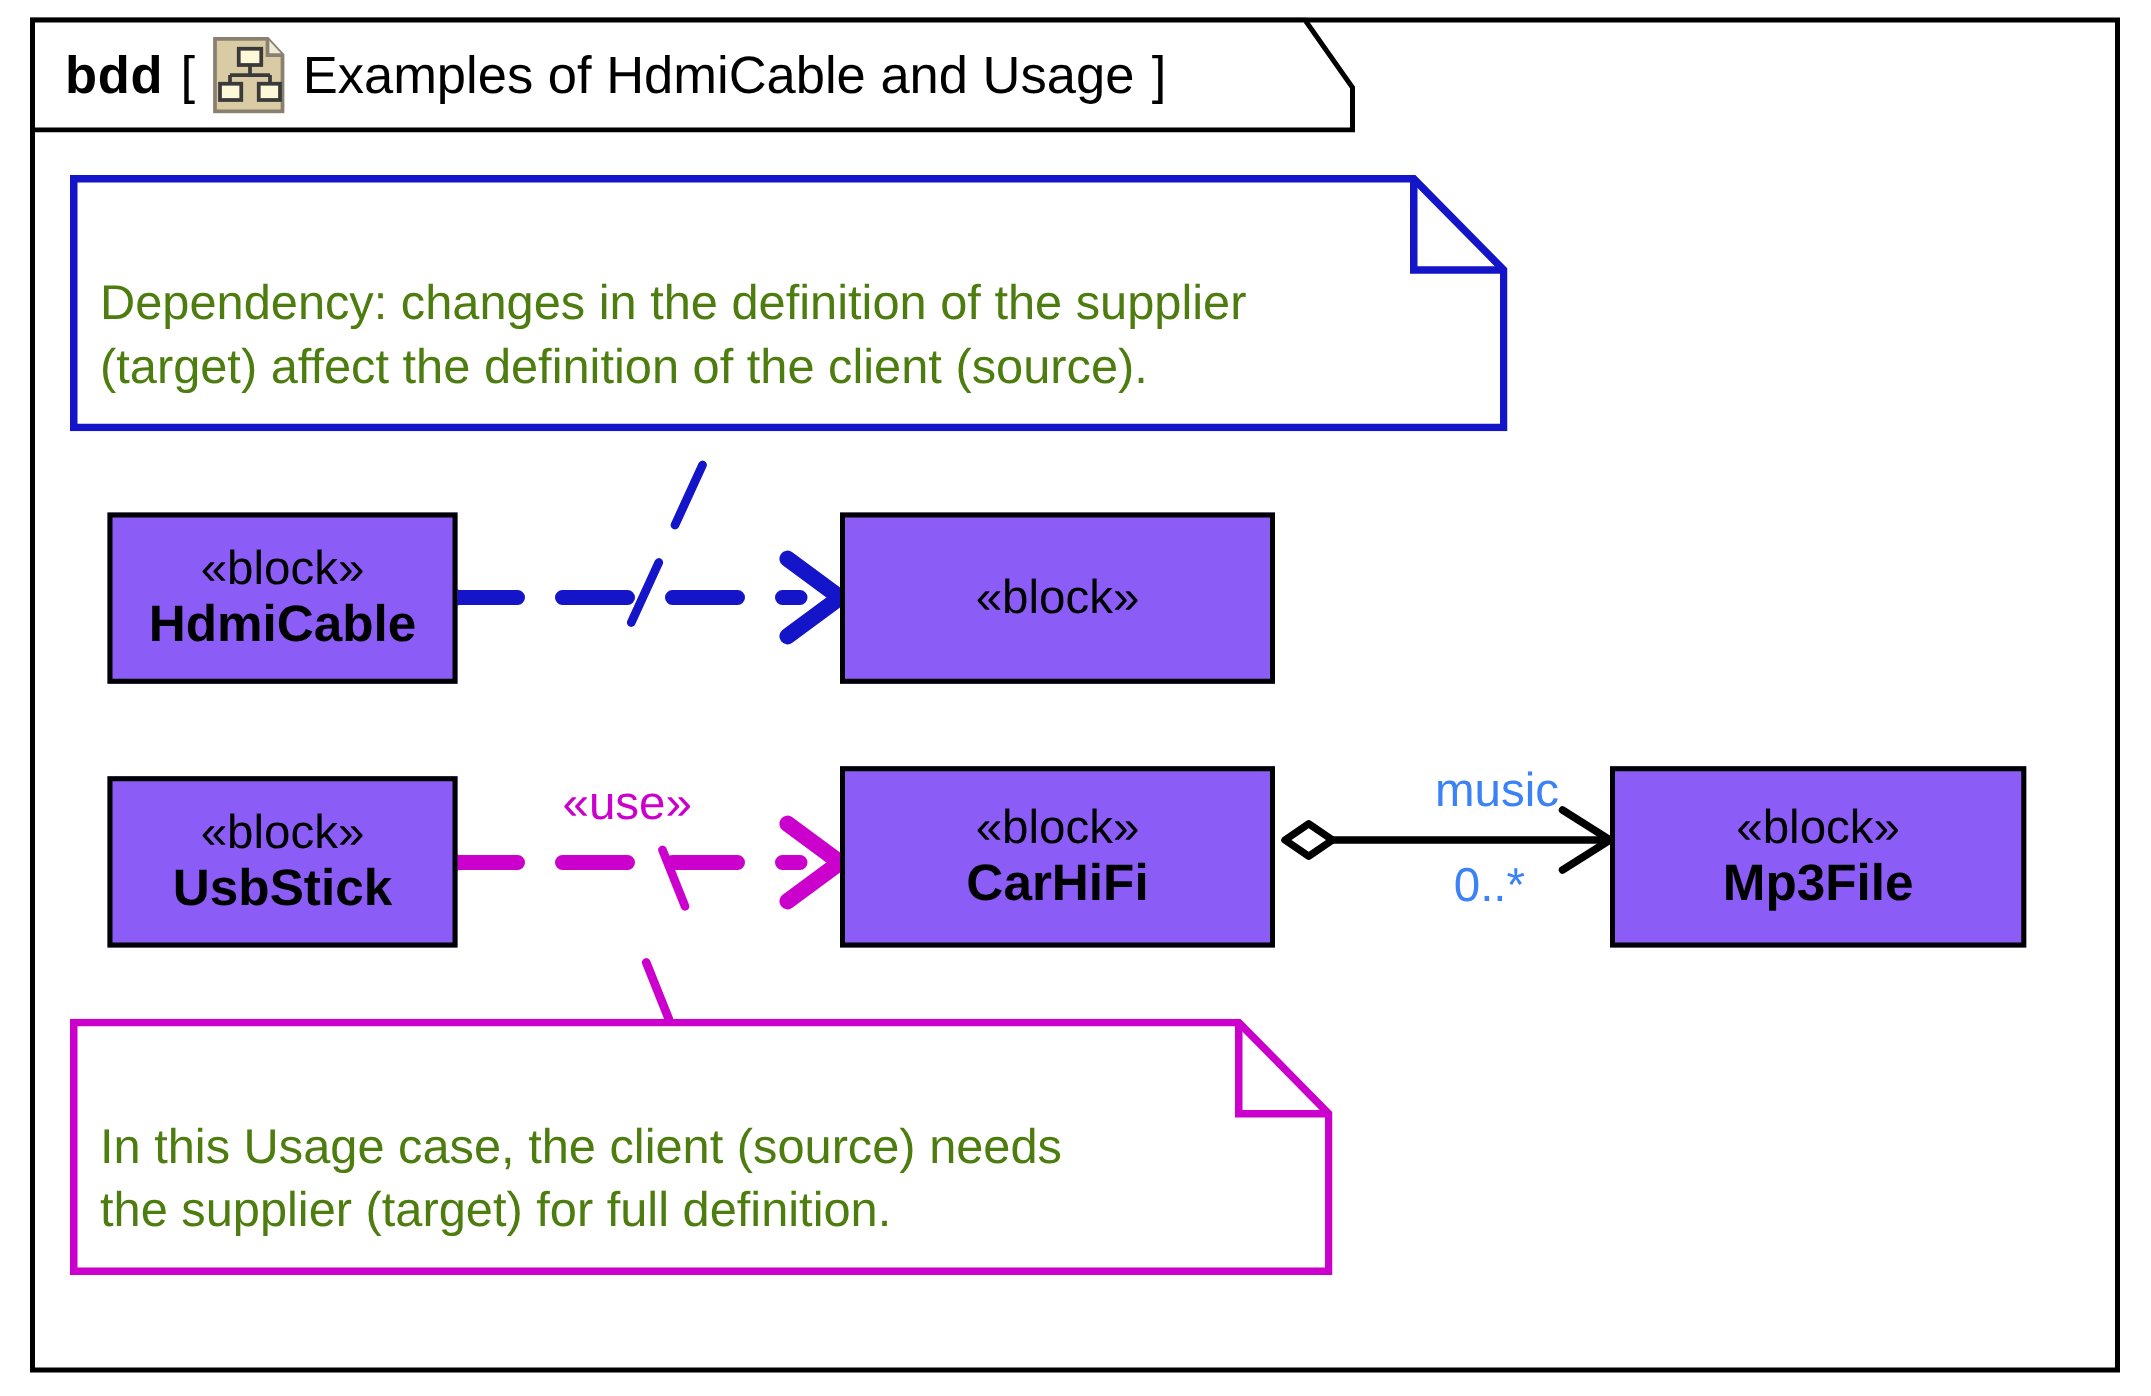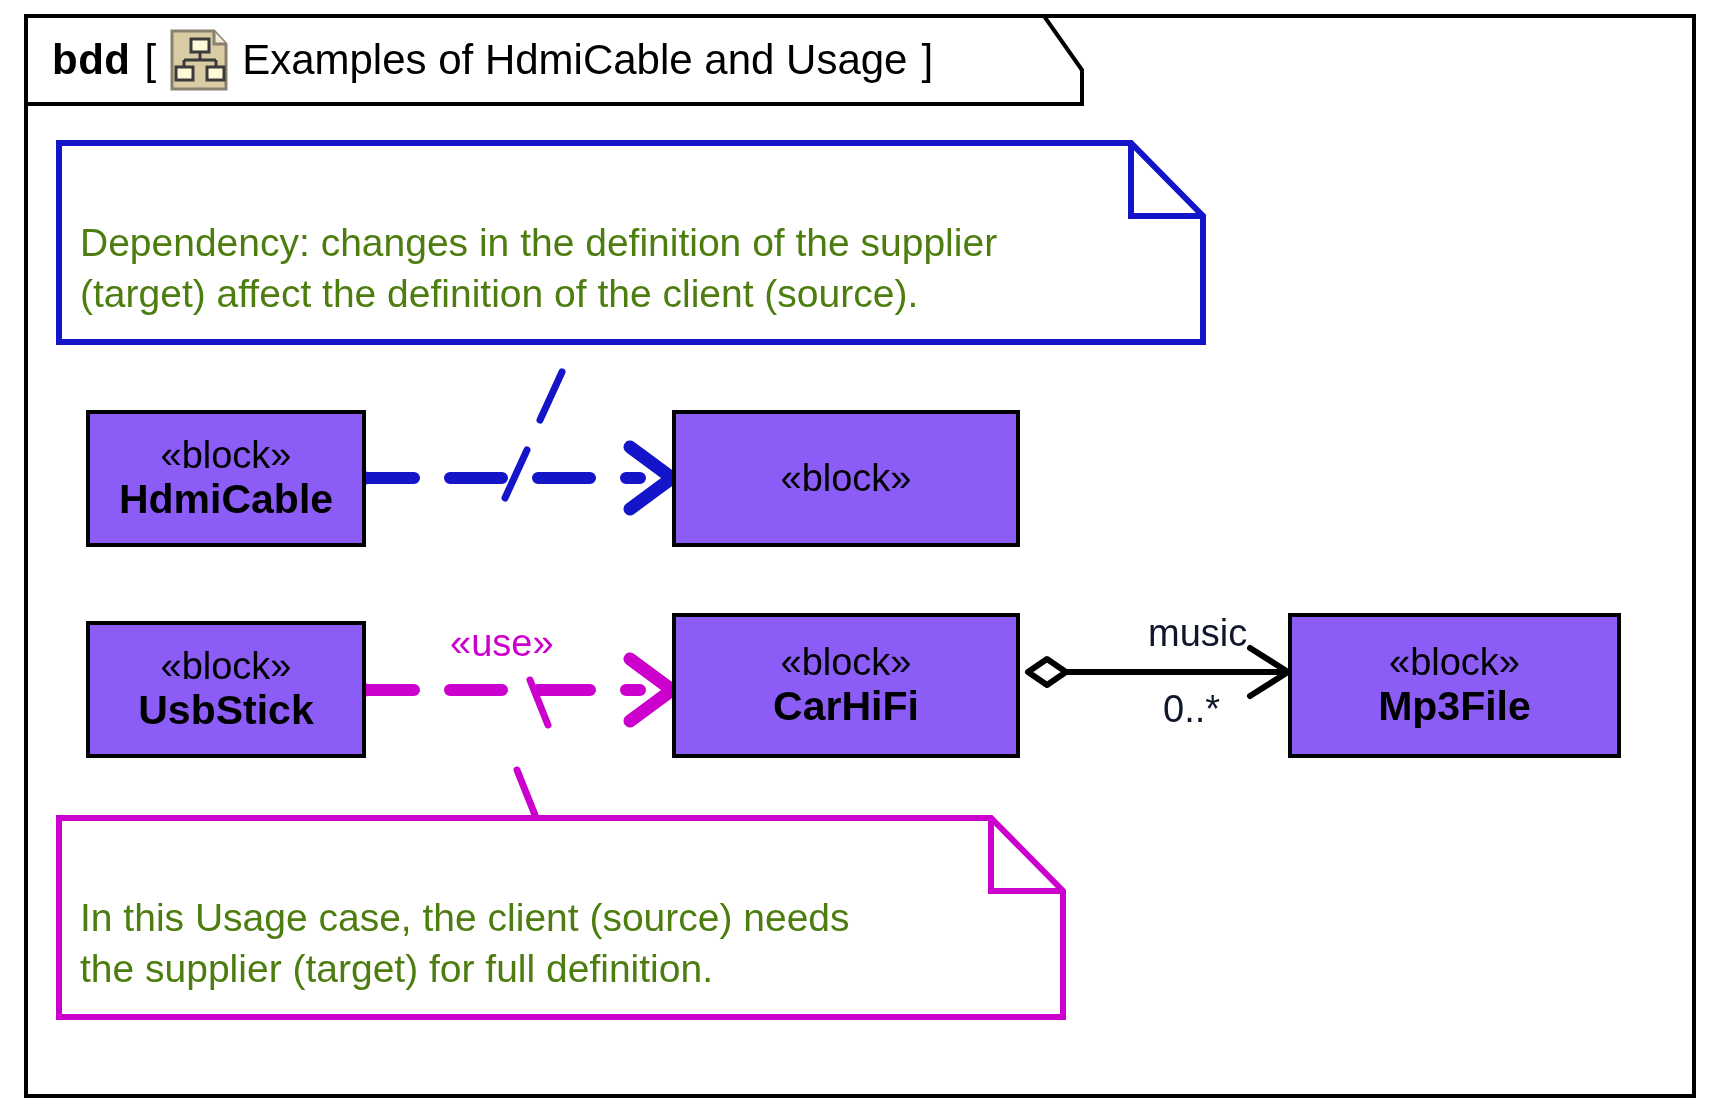--- a/index.html
+++ b/index.html
@@ -112,21 +112,21 @@
     font-weight: bold;
     color: #000;
     line-height: 1.05;
   }
 
   
   .edge-label {
     position: absolute;
     font-size: 38px;
     white-space: nowrap;
-    color: #0f172a;
+    color: #3b82f6;
   }
   .edge-label.use {
     color: #cc00cc;
   }
 
   .svg-layer {
     position: absolute;
     left: 0;
     top: 0;
     width: 1721px;

